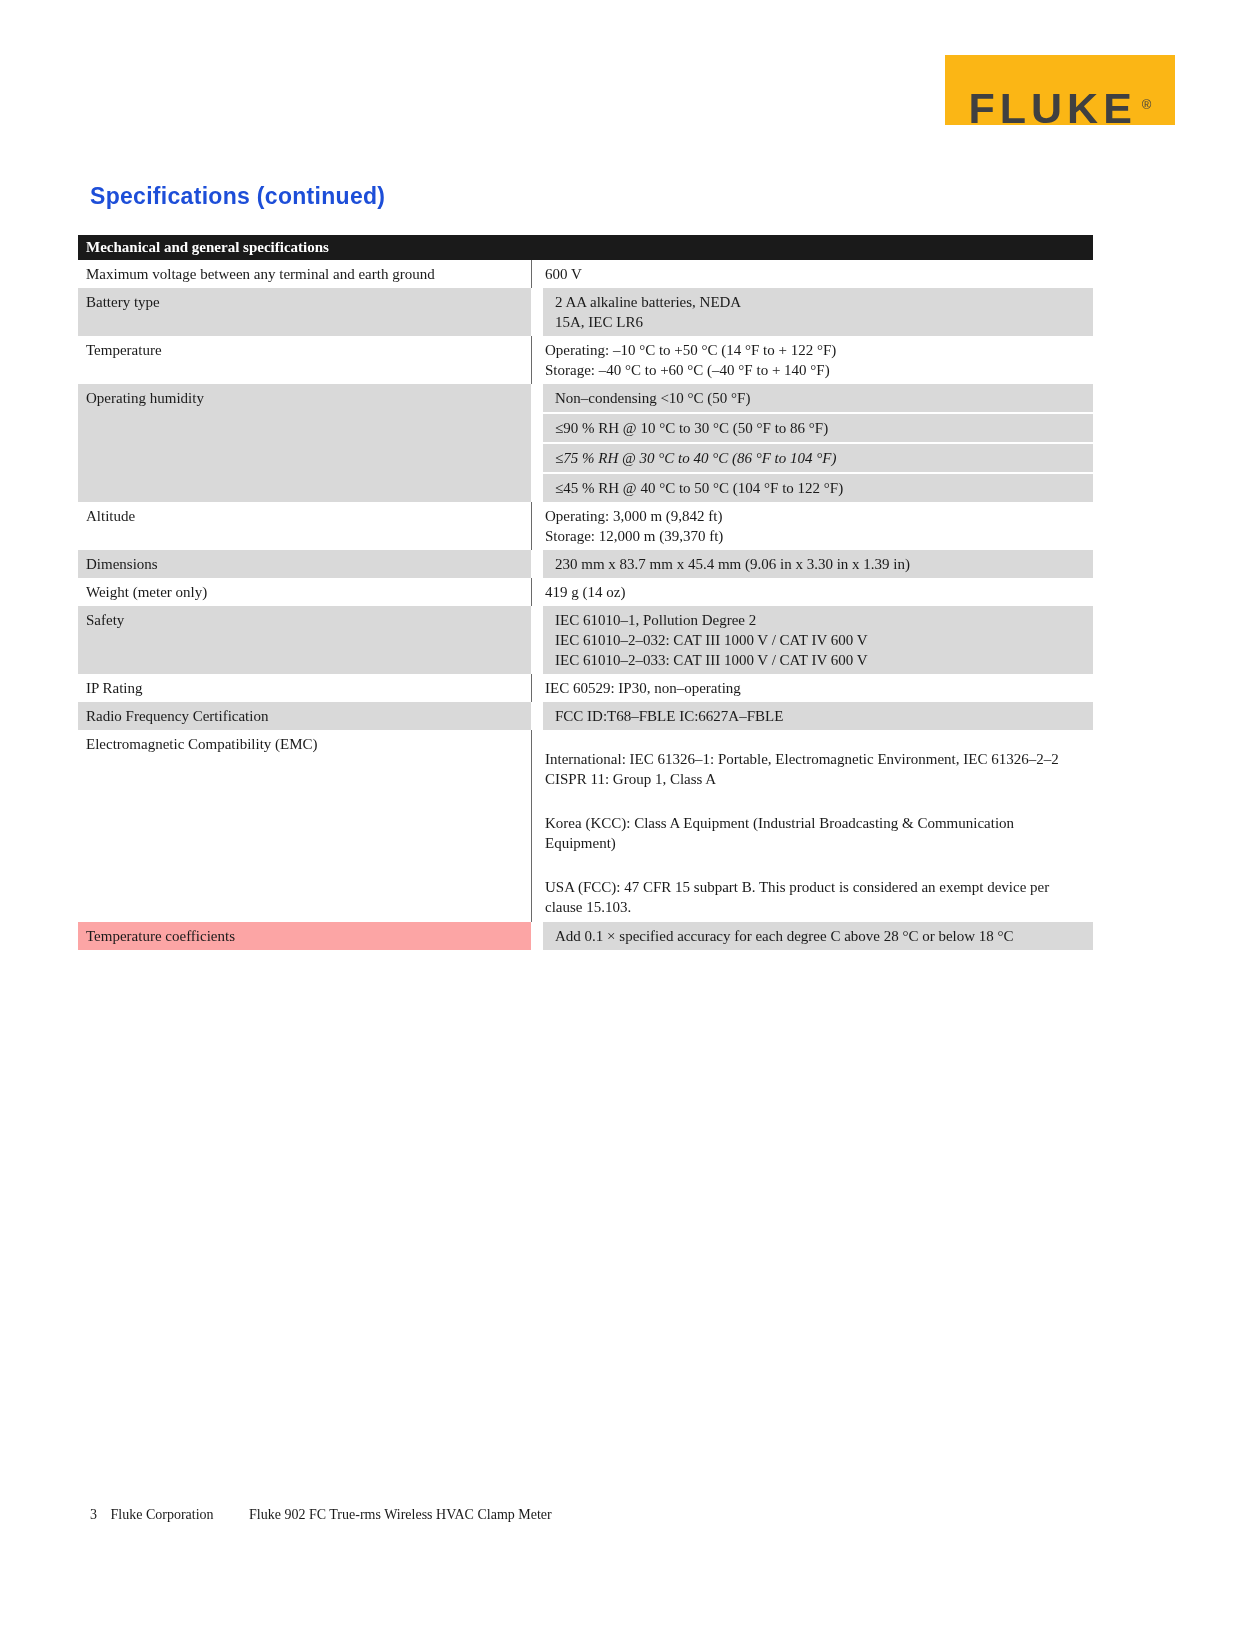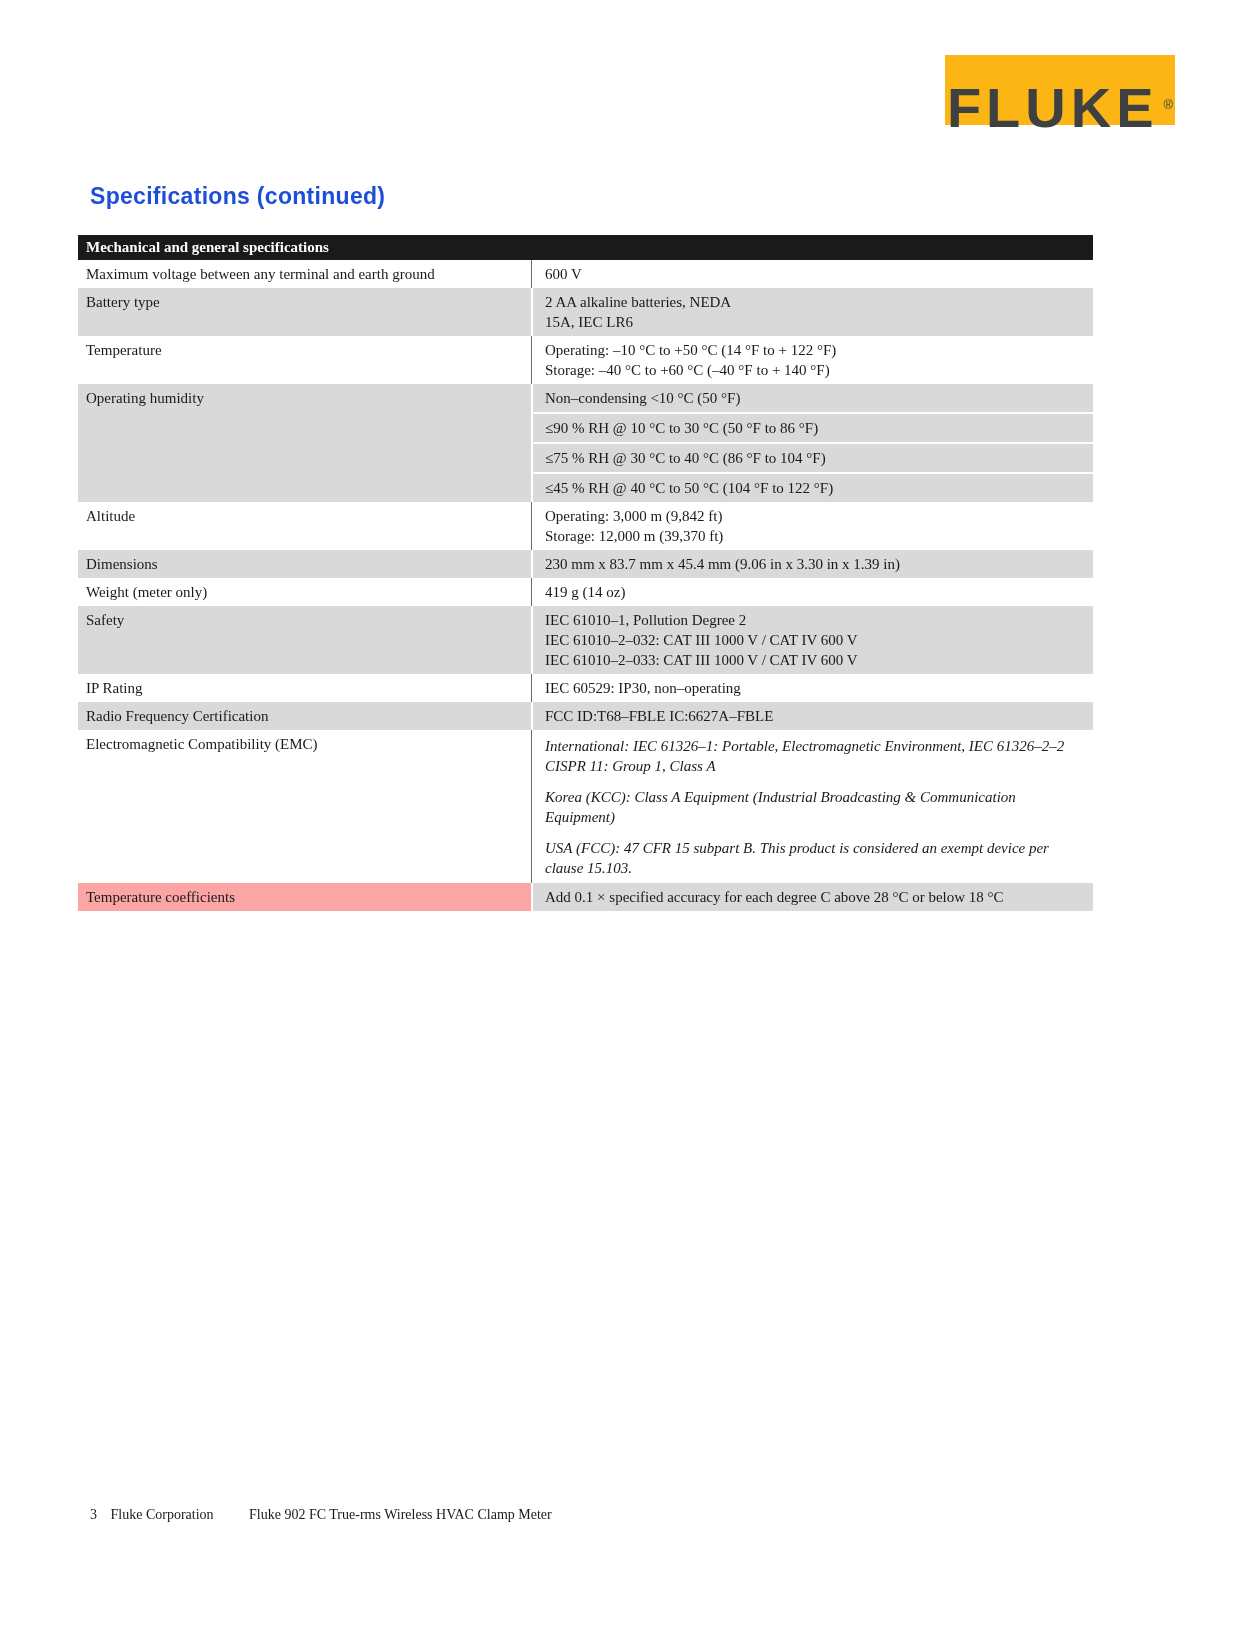--- a/index.html
+++ b/index.html
@@ -18,21 +18,21 @@
   .logo {
     position: absolute; left: 945px; top: 55px;
     width: 230px; height: 70px;
     background: #FBB615;
     display: flex; align-items: center; justify-content: center;
     color: #3F4041;
   }
   .logo-text {
     font-family: "Liberation Sans", sans-serif;
     font-weight: bold;
-    font-size: 56px;
+    font-size: 43px;
     letter-spacing: 5px;
     line-height: 1;
     margin-top: 36px;
   }
   .logo-reg {
     font-family: "Liberation Sans", sans-serif;
     font-size: 13px;
     margin-left: 5px;
     align-self: flex-end;
     margin-bottom: 13px;
@@ -67,35 +67,35 @@
   .cell.label {
     width: 453px;
     padding: 4px 10px 4px 8px;
     flex: 0 0 453px;
   }
   .value-col {
     flex: 1;
     display: flex;
     flex-direction: column;
     gap: 2px;
-    margin-left: 2px;
+    margin-left: 12px;
   }
   .cell.value {
     padding: 4px 10px 4px 12px;
     flex: 1 0 auto;
   }
   .row.gray .cell.label,
   .row.gray .cell.value { background: #D9D9D9; }
   .row.white .value-col {
     margin-left: 0;
     border-left: 1px solid #6A6A6A;
     padding-left: 1px;
     gap: 0;
   }
-  .row.paragraphs .cell.value { padding: 6px 10px 5px 12px; flex: 0 0 auto; font-style: italic; }
+  .row.paragraphs .cell.value { padding: 19px 10px 5px 12px; flex: 0 0 auto; }
 
   
   .footer {
     position: absolute; left: 90px; top: 1507px;
     font-size: 14px;
     color: #1a1a1a;
   }
   .footer-company { margin-left: 10px; }
   .footer-product { margin-left: 32px; text-align: center; }
 </style>
@@ -142,21 +142,21 @@
         </div>
         <div class="row gray">
           <div class="cell label" style="background: rgb(217, 217, 217);">Operating humidity</div>
           <div class="value-col">
             <div class="cell value" style="background: rgb(217, 217, 217);">
               <div class="line">Non–condensing &lt;10 °C  (50 °F)</div>
             </div>
             <div class="cell value" style="background: rgb(217, 217, 217);">
               <div class="line">≤90 % RH @ 10 °C to 30 °C (50 °F to 86 °F)</div>
             </div>
-            <div class="cell value" style="background: rgb(217, 217, 217);">
+            <div class="cell value" style="background: rgb(217, 217, 217); font-style: italic;">
               <div class="line">≤75 % RH @ 30 °C to 40 °C (86 °F to 104 °F)</div>
             </div>
             <div class="cell value" style="background: rgb(217, 217, 217);">
               <div class="line">≤45 % RH @ 40 °C to 50 °C (104 °F to 122 °F)</div>
             </div>
           </div>
         </div>
         <div class="row white">
           <div class="cell label">Altitude</div>
           <div class="value-col">

